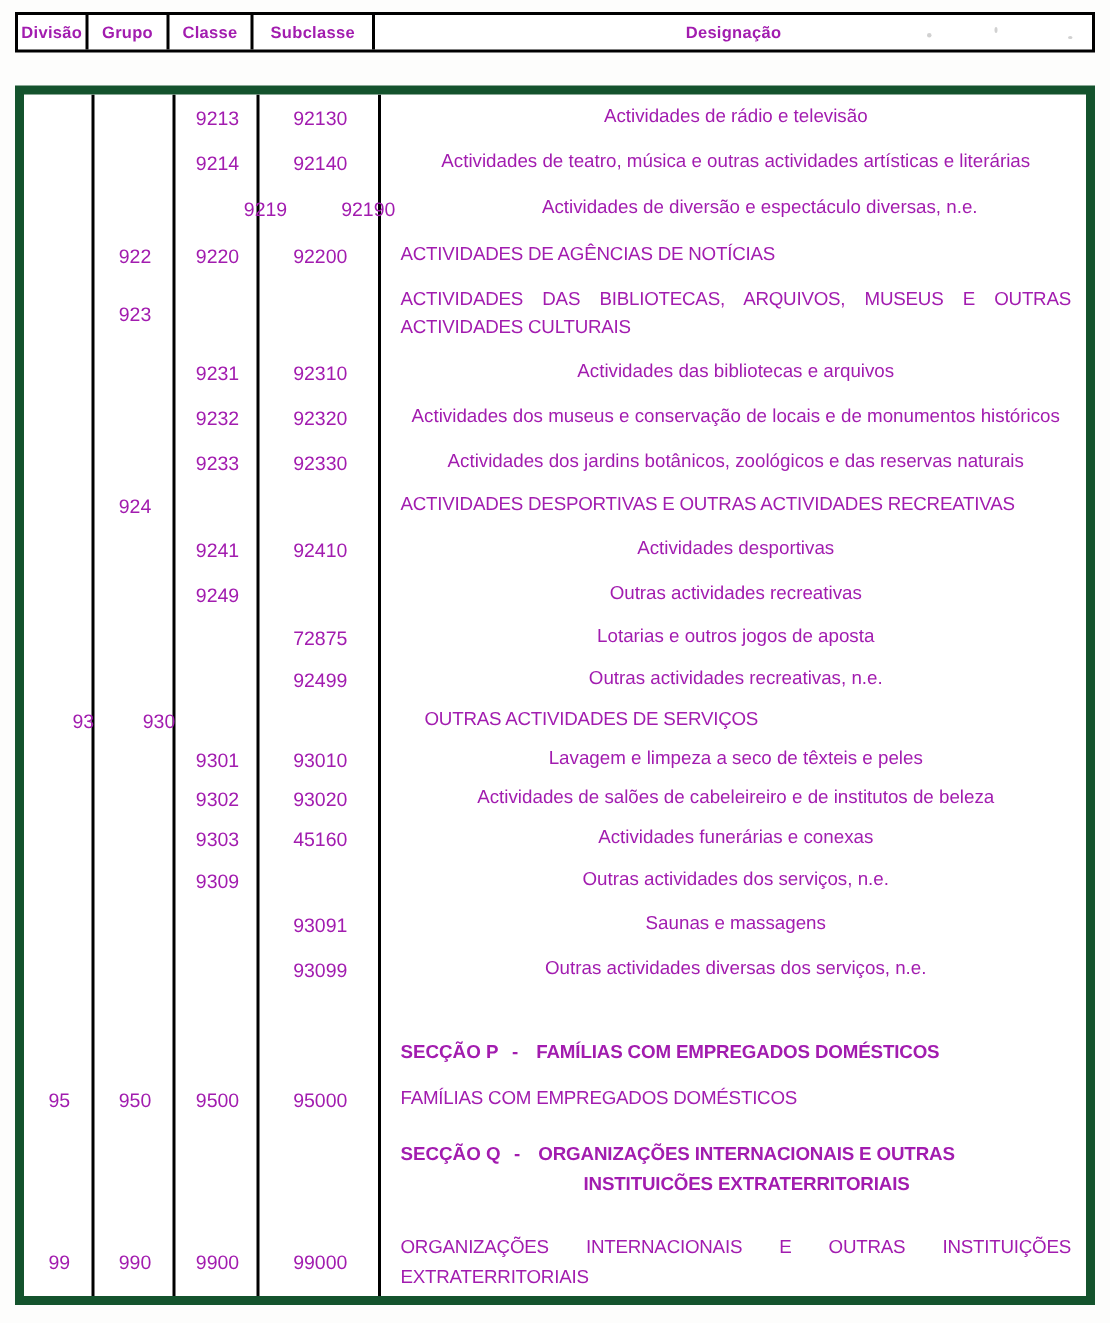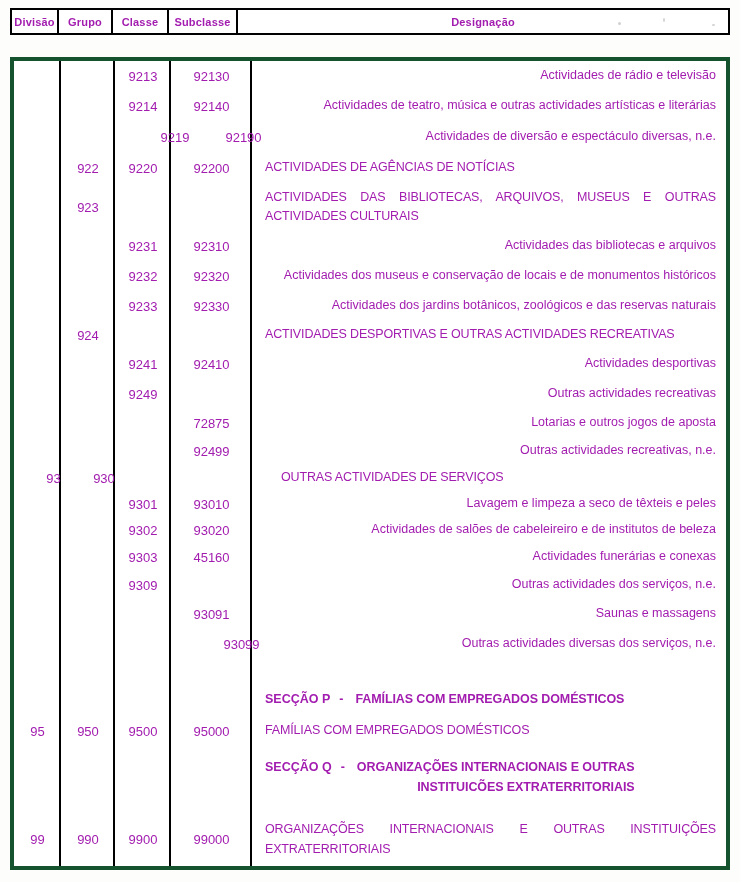--- a/index.html
+++ b/index.html
@@ -25,42 +25,42 @@
     box-sizing:border-box;
     border-right:2px solid #000;
     display:flex;align-items:center;justify-content:center;
     font-size:11px;font-weight:bold;
     letter-spacing:.2px;
     white-space:nowrap;
   }
   .hdr-c1{width:47px;}
   .hdr-c2{width:54px;}
   .hdr-c3{width:56px;}
-  .hdr-c4{width:69px;}
+  .hdr-c4{width:81px;}
   .hdr-c5{flex:1;border-right:none;}
   
   .tbl{
     position:absolute;left:10px;top:57px;
     width:720px;height:813px;
-    border:4px solid #14532d;
+    border:6px solid #14532d;
     box-sizing:border-box;
     background:#fff;
   }
   .tbl-inner{position:relative;width:100%;height:100%;overflow:hidden;}
   .vline{
     position:absolute;top:0;bottom:0;width:2px;background:#000;
   }
   .rows{position:relative;width:100%;height:100%;display:flex;flex-direction:column;}
   .row{display:flex;align-items:center;flex:0 0 auto;}
   .c{box-sizing:border-box;}
   .c1{width:47px;text-align:center;}
   .c2{width:54px;text-align:center;}
   .c3{width:56px;text-align:center;}
   .c4{width:81px;text-align:center;}
-  .c5{flex:1;padding:0 10px 0 13px;text-align:right;min-width:0;}
+  .c5{flex:1;padding:0 10px 0 13px;text-align:center;min-width:0;}
   .code{font-size:13px;}
   .des{font-size:12.5px;line-height:1.55;}
   .des-caps{text-align:justify;letter-spacing:-0.15px;}
   .sec-wrap{display:flex;font-weight:bold;font-size:12.5px;line-height:1.6;align-items:flex-start;}
   .sec-label{white-space:nowrap;}
   .sec-dash{padding:0 12px 0 9px;}
   .sec-title{white-space:pre-line;letter-spacing:-0.1px;}
   
   .speck{position:absolute;background:#9a9a9a;opacity:.45;border-radius:50%;}
 </style>
@@ -214,21 +214,21 @@
             <div class="c c4 code"></div>
             <div class="c c5 des">Outras actividades dos serviços, n.e.</div>
           </div>
           <div class="row" style="height: 30px;">
             <div class="c c1 code"></div>
             <div class="c c2 code"></div>
             <div class="c c3 code"></div>
             <div class="c c4 code">93091</div>
             <div class="c c5 des">Saunas e massagens</div>
           </div>
-          <div class="row" style="height: 30px; padding-left: 30px;">
+          <div class="row" style="height: 30px;">
             <div class="c c1 code"></div>
             <div class="c c2 code"></div>
             <div class="c c3 code"></div>
             <div class="c c4 code">93099</div>
             <div class="c c5 des">Outras actividades diversas dos serviços, n.e.</div>
           </div>
           <div class="row" style="height: 26px;"></div>
           <div class="row" style="height: 28px;">
             <div class="c c1 code"></div>
             <div class="c c2 code"></div>

